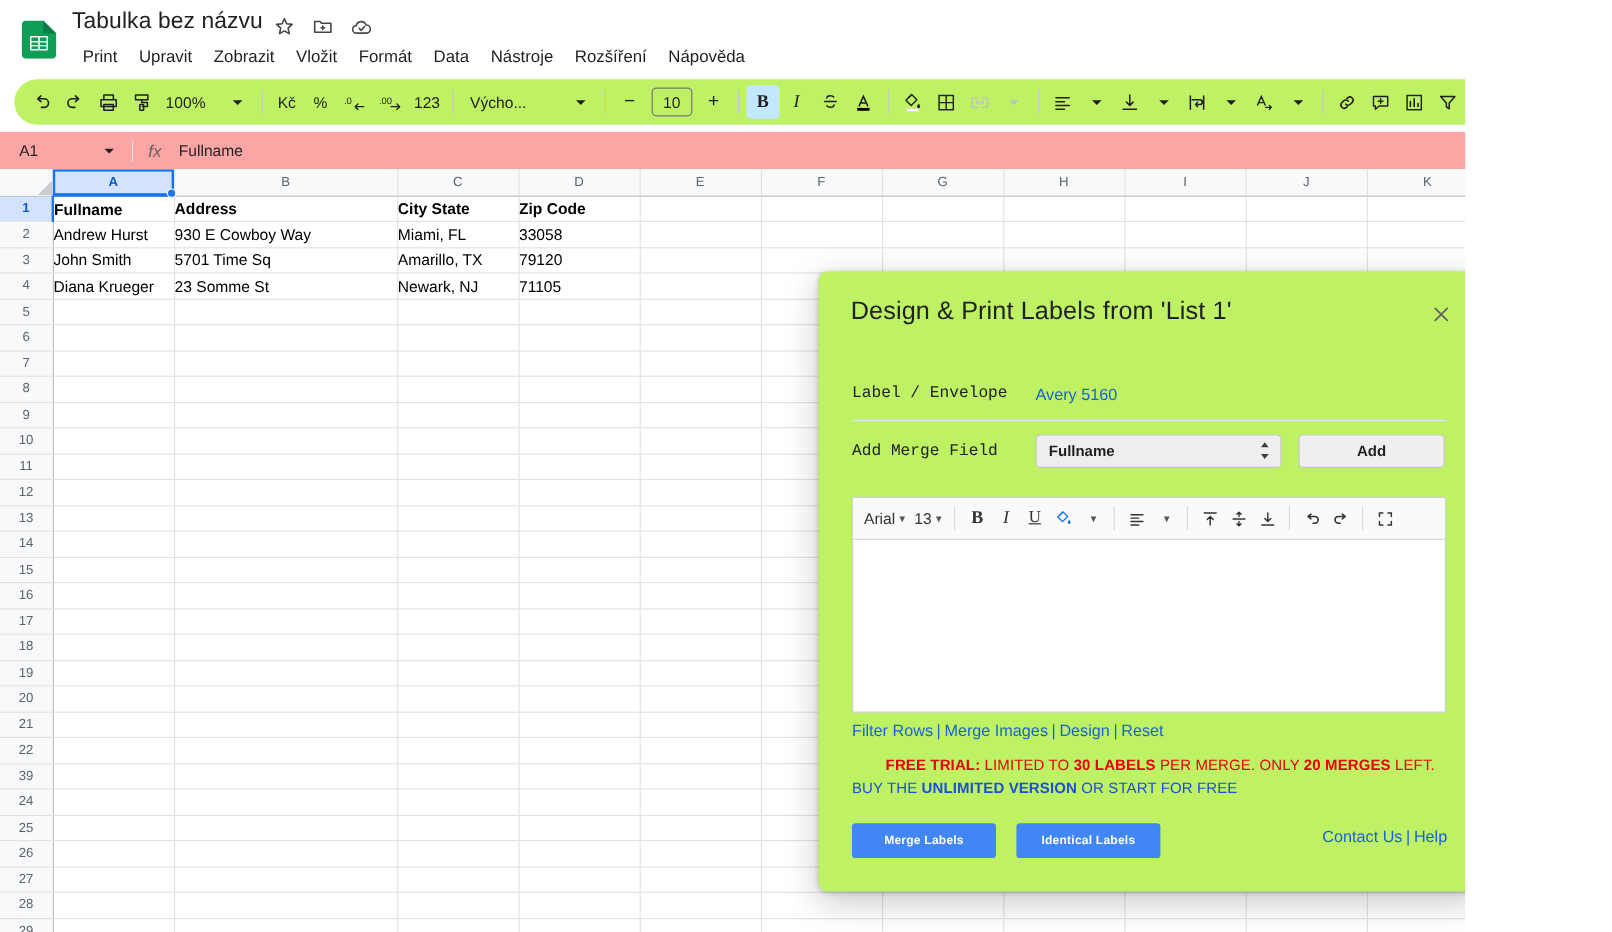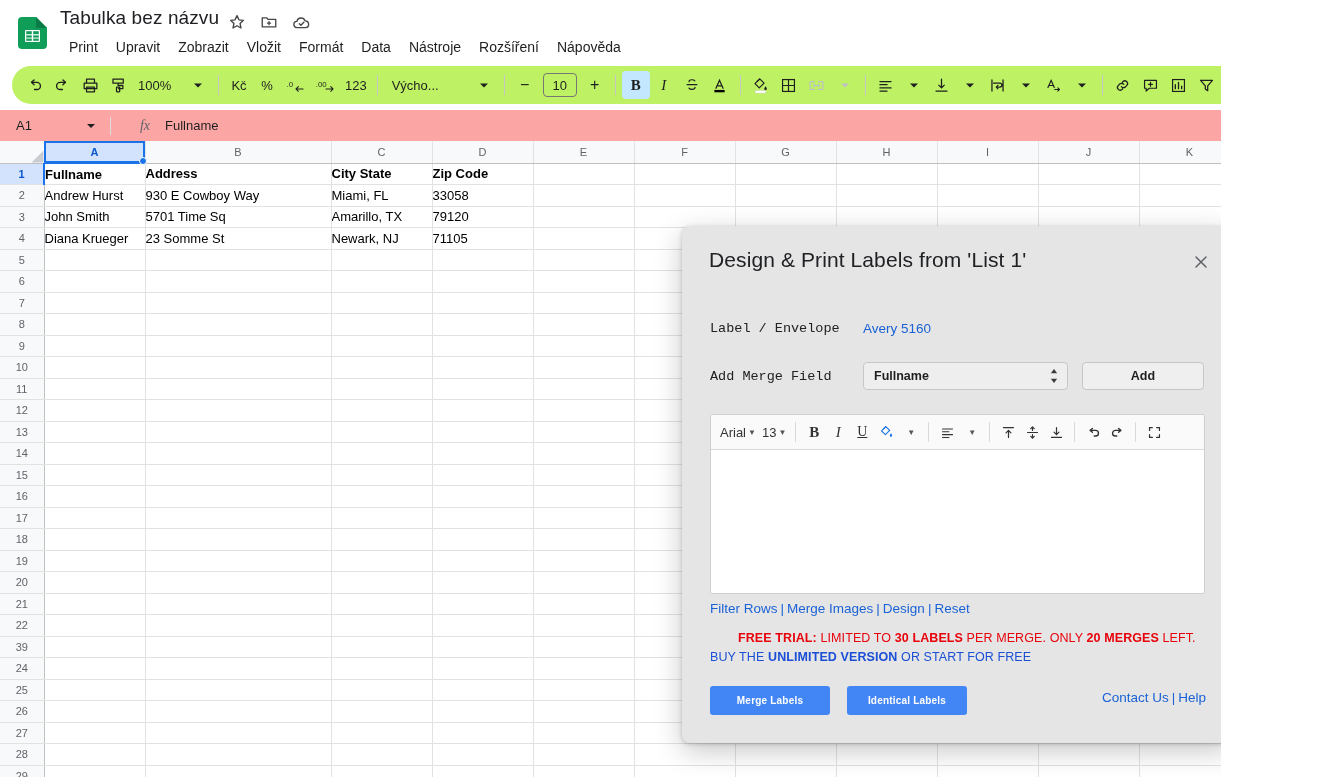--- a/index.html
+++ b/index.html
@@ -66,21 +66,21 @@
   .formulabar {
     position: absolute; left: 0; top: 110px; width: 1343px; height: 31px;
     background: #fca5a5; display: flex; align-items: center;
   }
   .namebox {
     margin-left: 6px; width: 96px; height: 25px; display: flex; align-items: center;
     font-size: 13px; color: #1f1f1f; padding-left: 10px; cursor: text; position: relative;
   }
   .namebox .nb-arrow { position: absolute; right: 6px; top: 50%; transform: translateY(-50%); }
   .fx-sep { width: 1px; height: 18px; background: #dadce0; margin: 0 8px; }
-  .fx-icon { font-style: italic; font-size: 14px; color: #5f6368; font-family: Liberation Serif, serif; width: 20px; text-align: center; margin-left: 16px;}
+  .fx-icon { font-style: italic; font-size: 14px; color: #5f6368; font-family: Liberation Sans, sans-serif; width: 20px; text-align: center;}
   .formula-value { font-size: 13px; color: #1f1f1f; margin-left: 10px; }
 
   
   .gridwrap { position: absolute; left: 0; top: 141px; width: 1343px; height: 636px; overflow: hidden; background: #fff; }
   table.grid { border-collapse: collapse; table-layout: fixed; }
   table.grid td, table.grid th { padding: 0; margin: 0; }
 
   .corner {
     width: 44px; height: 22px; background: #f8f9fa;
     border-right: 1px solid #c0c0c0; border-bottom: 1px solid #c0c0c0;
@@ -116,21 +116,21 @@
     border: 2px solid #1a73e8; pointer-events: none; z-index: 5;
   }
   .selhandle {
     position: absolute; left: 139px; top: 16px; width: 8px; height: 8px;
     border-radius: 50%; background: #1a73e8; border: 1px solid #fff; z-index: 6;
   }
 
   
   .modal-shadow {
     position: absolute; left: 682px; top: 226px; width: 551px; height: 517px;
-    background: #e5e5e5; border-radius: 8px;
+    background: #bef264; border-radius: 8px;
     box-shadow: 0 1px 4px rgba(0,0,0,0.18), 0 8px 28px rgba(0,0,0,0.22);
     overflow: hidden;
   }
   .modal-title {
     position: absolute; left: 27px; top: 22px;
     font-size: 21px; color: #202124; letter-spacing: 0.1px;
   }
   .modal-close {
     position: absolute; right: 22px; top: 26px; width: 20px; height: 20px;
     cursor: pointer; color: #5f6368;

